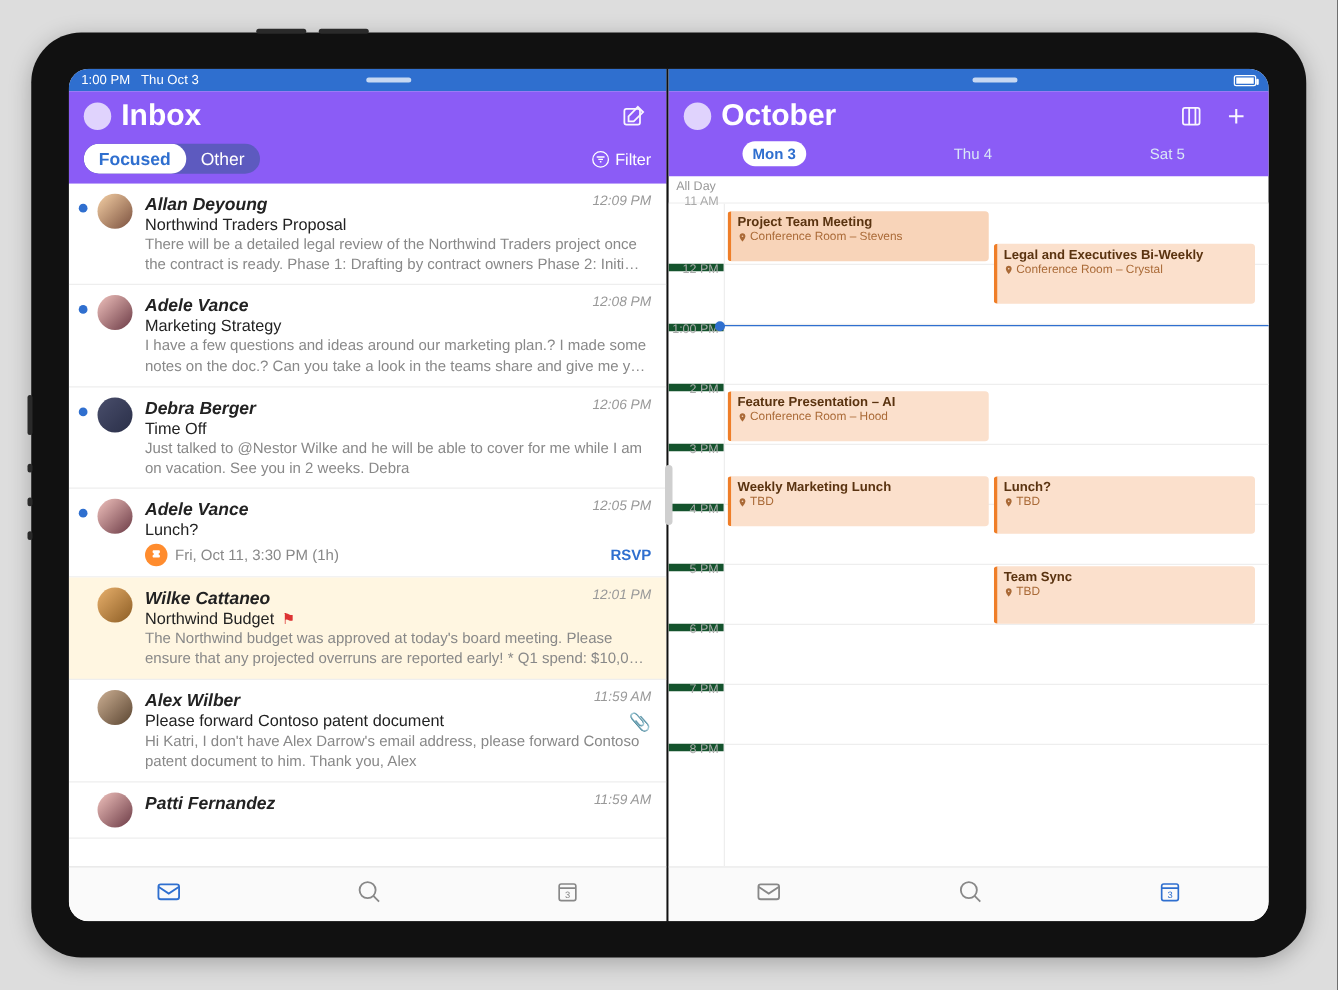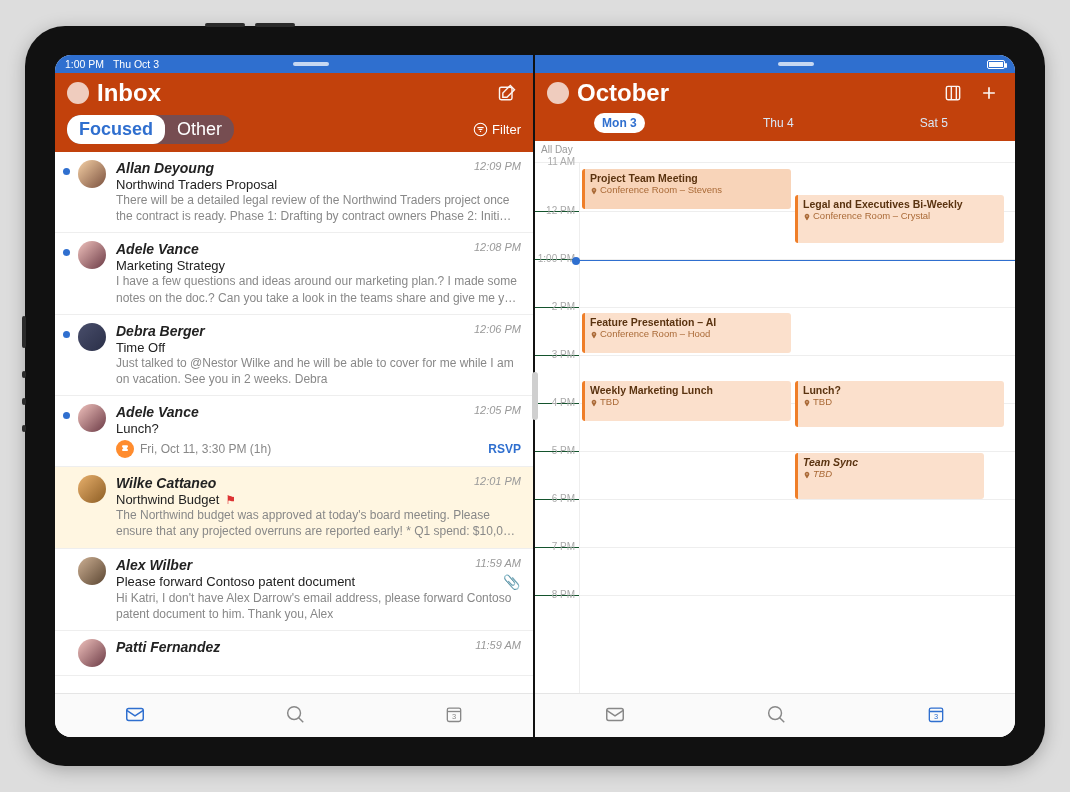--- a/index.html
+++ b/index.html
@@ -37,30 +37,30 @@
   .status {
     background:#2F6FCF; color:#fff; font-size:10.5px;
     height:18px; display:flex; align-items:center; padding:0 10px 0 10px;
     justify-content:space-between;
   }
   .status .grab { width:36px; height:4px; background:#fffb; border-radius:3px; margin:0 auto;}
   .battery { width:18px; height:9px; border:1px solid #fff; border-radius:2px; position:relative;}
   .battery:after{content:"";position:absolute;right:-3px;top:2px;width:2px;height:5px;background:#fff;border-radius:1px;}
   .battery i{display:block;width:14px;height:5px;background:#fff;margin:1px;}
   .header {
-    background:#c2410c; color:#fff; padding:6px 12px 0 12px;
+    background:#8b5cf6; color:#fff; padding:6px 12px 0 12px;
   }
   .title-row { display:flex; align-items:center; gap:8px; }
   .avatar-sm { width:22px;height:22px;border-radius:50%;background:#fffb;flex:none;}
   .title { font-size:24px; font-weight:700; flex:1;}
   .icon-btn { color:#fff; opacity:.95; padding:4px; }
   .icon-btn svg { display:block; }
   .tabs-row { display:flex; align-items:center; padding:8px 0 8px 0; }
   .seg { background:#35598f88; border-radius:14px; display:inline-flex; overflow:hidden; }
-  .seg span { font-size:18px; padding:4px 12px; color:#fff; }
+  .seg span { font-size:14px; padding:4px 12px; color:#fff; }
   .seg .on { background:#fff; color:#2F6FCF; border-radius:12px; font-weight:600; }
   .filter { margin-left:auto; display:flex; align-items:center; gap:4px; color:#fff; font-size:13px;}
   
   .list { flex:1; overflow:hidden; background:#fff;}
   .msg { display:flex; gap:10px; padding:8px 12px 8px 8px; border-bottom:1px solid #eee; }
   .msg.sel { background:#FFF6E1;}
   .dot { width:7px;height:7px;border-radius:50%;background:#2F6FCF; margin-top:8px; margin-right:-2px; flex:none;}
   .dot.off{background:transparent;}
   .av { width:28px;height:28px;border-radius:50%; flex:none; background:linear-gradient(135deg,#888,#555);}
   .av.a1{background:linear-gradient(135deg,#f5d0a5,#7a503e);}
@@ -83,31 +83,31 @@
   .tabbar{ height:44px; border-top:1px solid #e5e5e5; background:#fafafa; display:flex; align-items:center; justify-content:space-around;}
   .tabbar .ti{ color:#888; }
   .tabbar .ti.on{ color:#2F6FCF; }
   
   .cal-days { display:flex; padding:6px 0 8px 0; gap:16px; justify-content:space-around;}
   .cal-days .d { font-size:12px; color:#dae7f6; padding:3px 8px;}
   .cal-days .d.on { background:#fff; color:#2F6FCF; border-radius:12px; font-weight:600;}
   .cal-body { flex:1; position:relative; background:#fff; display:flex;}
   .allday { height:22px; border-bottom:1px solid #eee; font-size:10px; color:#999; padding:3px 6px;}
   .hours { width:44px; }
-  .hours .hr { height:48px; border-top:1px solid #14532d; font-size:10px; color:#aaa; text-align:right; padding-right:4px; position:relative;}
+  .hours .hr { height:48px; border-top:6px solid #14532d; font-size:10px; color:#aaa; text-align:right; padding-right:4px; position:relative;}
   .hours .hr:first-child{border-top:0;}
   .hours .hr span{position:relative;top:-7px;}
   .grid { flex:1; position:relative; border-left:1px solid #eee;}
   .grid .row { height:48px; border-top:1px solid #eee;}
   .grid .row:first-child{border-top:0;}
   .now { position:absolute; left:-4px; right:0; height:0; border-top:1.5px solid #2F6FCF;}
   .now:before{content:"";position:absolute;left:-4px;top:-4px;width:8px;height:8px;border-radius:50%;background:#2F6FCF;}
   .event { position:absolute; background:#fbe0cc; border-left:3px solid #ef7e28; border-radius:3px; padding:3px 5px; font-size:10.5px; color:#5a3310; overflow:hidden;}
   .event .t{font-weight:600;display:block;}
-  .event .loc{color:#aa6a37;font-size:9.5px;display:flex;align-items:flex-end;gap:2px;}
+  .event .loc{color:#aa6a37;font-size:9.5px;display:flex;align-items:center;gap:2px;}
   .event.alt{background:#f8d4b9;}
 </style>
 </head>
 <body>
 
 <div class="ipad">
   <div class="hw-btn hw-top1"></div>
     <div class="hw-btn hw-top2"></div>
   <div class="hw-btn hw-left1"></div>
     <div class="hw-btn hw-left2"></div>
@@ -340,21 +340,21 @@
               <span class="loc"><svg width="8" height="8" viewBox="0 0 24 24" fill="currentColor">
                   <path d="M12 2C8 2 5 5 5 9c0 5 7 13 7 13s7-8 7-13c0-4-3-7-7-7zm0 9a2 2 0 110-4 2 2 0 010 4z"></path>
                 </svg>TBD</span>
             </div>
             <div class="event" style="left: 215px; width: 209px; top: 218px; height: 46px;">
               <span class="t">Lunch?</span>
               <span class="loc"><svg width="8" height="8" viewBox="0 0 24 24" fill="currentColor">
                   <path d="M12 2C8 2 5 5 5 9c0 5 7 13 7 13s7-8 7-13c0-4-3-7-7-7zm0 9a2 2 0 110-4 2 2 0 010 4z"></path>
                 </svg>TBD</span>
             </div>
-            <div class="event" style="left: 215px; width: 189px; top: 290px; height: 46px; font-style: italic;">
+            <div class="event" style="left: 215px; width: 209px; top: 290px; height: 46px;">
               <span class="t">Team Sync</span>
               <span class="loc"><svg width="8" height="8" viewBox="0 0 24 24" fill="currentColor">
                   <path d="M12 2C8 2 5 5 5 9c0 5 7 13 7 13s7-8 7-13c0-4-3-7-7-7zm0 9a2 2 0 110-4 2 2 0 010 4z"></path>
                 </svg>TBD</span>
             </div>
           </div>
       </div>
 
       <div class="tabbar">
         <span class="ti"><svg width="22" height="22" viewBox="0 0 24 24" fill="none" stroke="currentColor" stroke-width="1.6">

